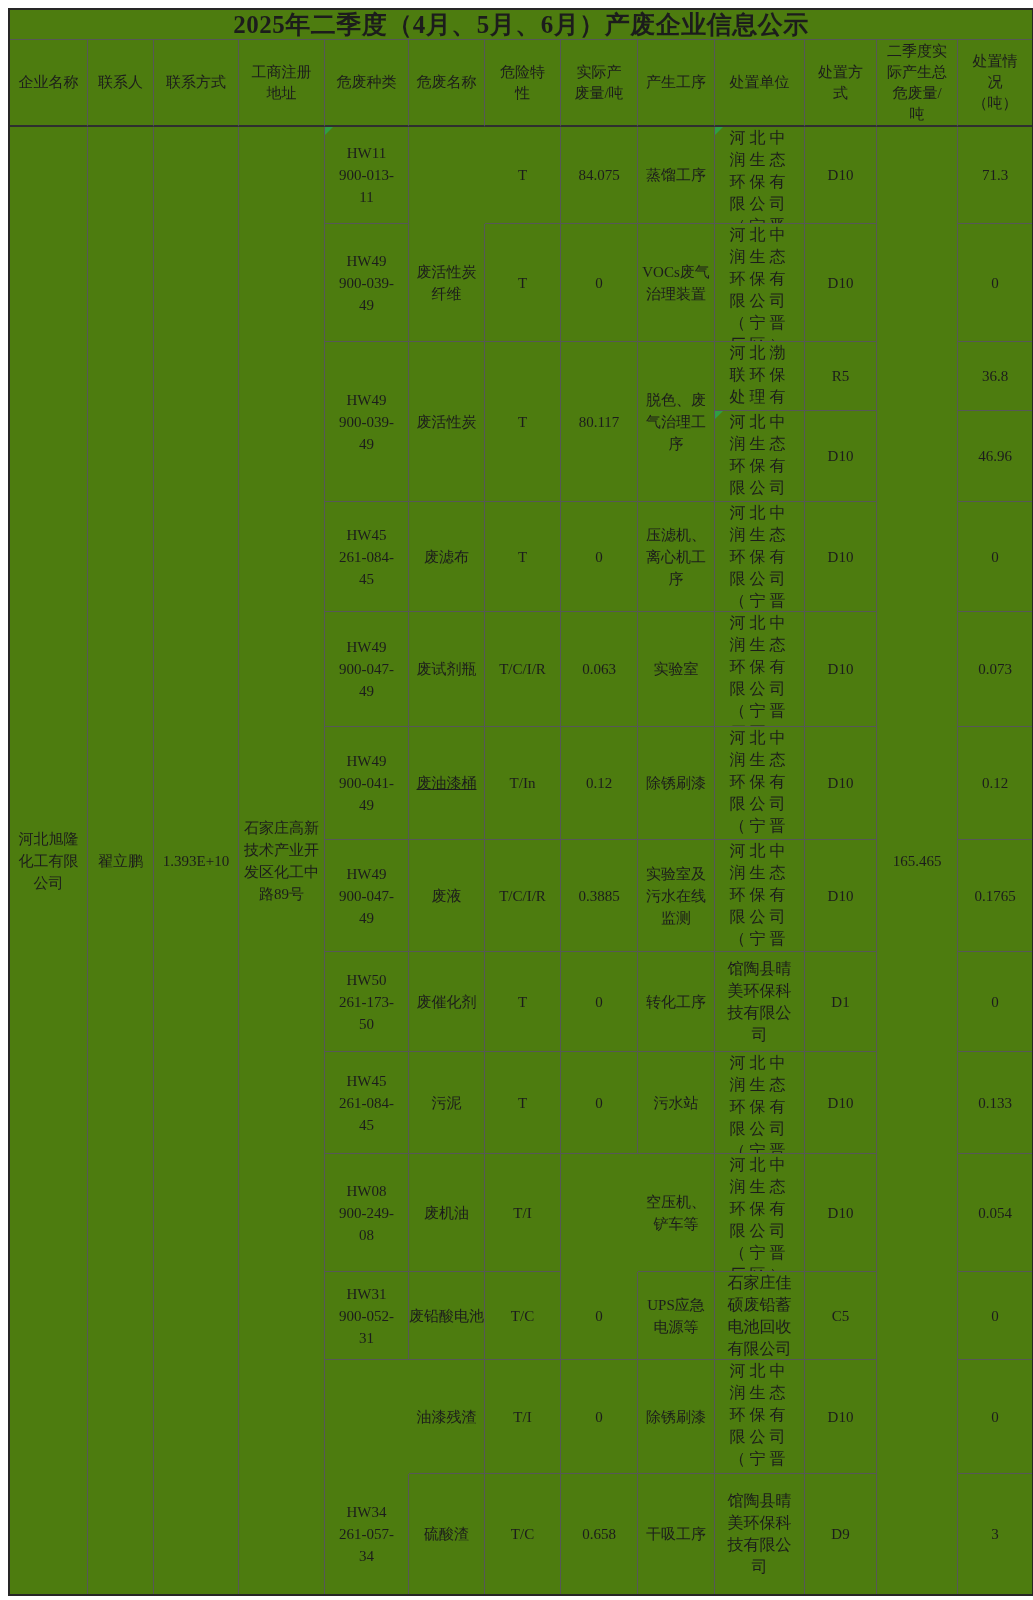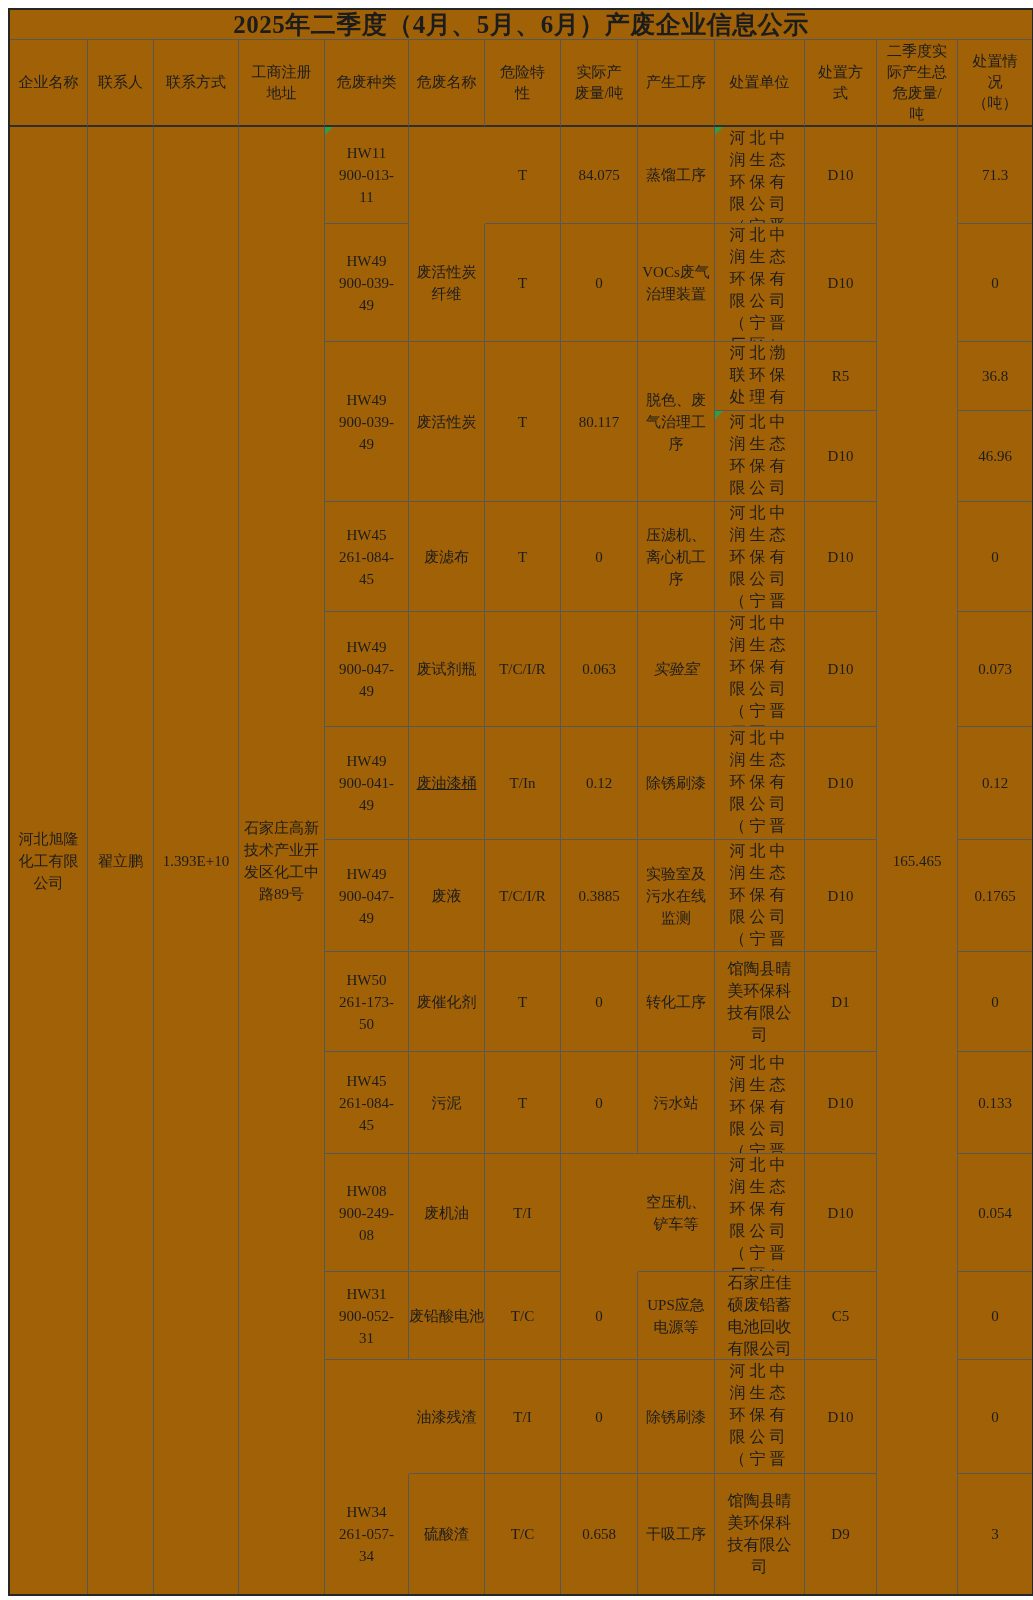--- a/index.html
+++ b/index.html
@@ -2,21 +2,21 @@
 <html><head>
 <meta charset="utf-8">
 <style>
   html,body{margin:0;padding:0;}
   body{
     width:1033px;height:1600px;background:#ffffff;position:relative;
     font-family:"Liberation Serif","DejaVu Serif",serif;color:#1c1c1c;
   }
   #sheet{
     position:absolute;left:8px;top:8px;width:1022px;
-    display:grid;background:#a16207;
+    display:grid;background:#4d7c0f;
     border:2px solid #262626;
     box-sizing:content-box;
   }
   .c{
     position:relative;box-sizing:border-box;
     border-right:1px solid #575757;border-bottom:1px solid #575757;
     display:flex;flex-direction:column;align-items:center;
     justify-content:center;justify-content:safe center;
     text-align:center;overflow:hidden;
     font-size:15px;line-height:22px;padding:0 2px;
@@ -95,21 +95,21 @@
     <div class="c" style="grid-area: 7 / 7;">T</div>
     <div class="c" style="grid-area: 7 / 8;">0</div>
     <div class="c proc" style="grid-area: 7 / 9;">压滤机、离心机工序</div>
     <div class="c unit dist" style="grid-area: 7 / 10;">河北中润生态环保有限公司（宁晋厂区）</div>
     <div class="c" style="grid-area: 7 / 11;">D10</div>
     <div class="c lc" style="grid-area: 7 / 13;">0</div>
     <div class="c code" style="grid-area: 8 / 5;">HW49 900-047-49</div>
     <div class="c wname" style="grid-area: 8 / 6;">废试剂瓶</div>
     <div class="c" style="grid-area: 8 / 7;">T/C/I/R</div>
     <div class="c" style="grid-area: 8 / 8;">0.063</div>
-    <div class="c proc" style="grid-area: 8 / 9; font-style: italic;">实验室</div>
+    <div class="c proc" style="grid-area: 8 / 9;">实验室</div>
     <div class="c unit dist" style="grid-area: 8 / 10;">河北中润生态环保有限公司（宁晋厂区）</div>
     <div class="c" style="grid-area: 8 / 11;">D10</div>
     <div class="c lc" style="grid-area: 8 / 13;">0.073</div>
     <div class="c code" style="grid-area: 9 / 5;">HW49 900-041-49</div>
     <div class="c wname" style="grid-area: 9 / 6; text-decoration: underline;">废油漆桶</div>
     <div class="c" style="grid-area: 9 / 7;">T/In</div>
     <div class="c" style="grid-area: 9 / 8;">0.12</div>
     <div class="c proc" style="grid-area: 9 / 9;">除锈刷漆</div>
     <div class="c unit dist" style="grid-area: 9 / 10;">河北中润生态环保有限公司（宁晋厂区）</div>
     <div class="c" style="grid-area: 9 / 11;">D10</div>

